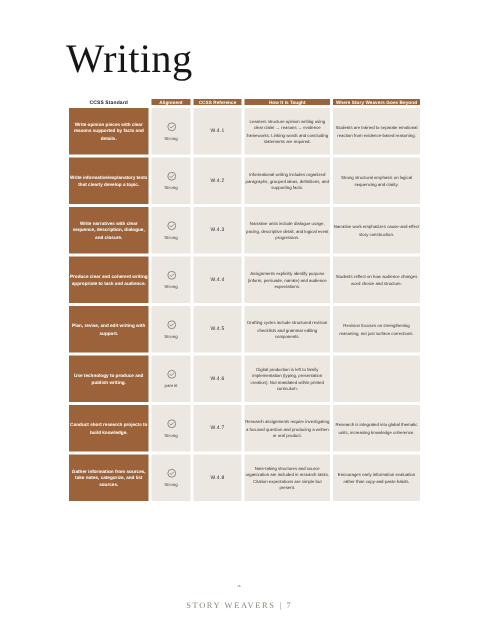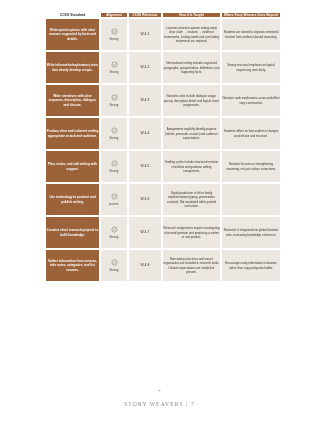--- a/index.html
+++ b/index.html
@@ -140,20 +140,21 @@
     color: #8d8view;
     color: #8d857b;
     letter-spacing: 1.1px;
   }
 </style>
 </head>
 <body>
 
 <div class="page">
 
+  <h1 class="page-title">Writing</h1>
 
   <div class="table-wrap">
     <table class="std-table">
       <colgroup>
         <col class="c-standard">
         <col class="c-alignment">
         <col class="c-reference">
         <col class="c-taught">
         <col class="c-beyond">
       </colgroup>

